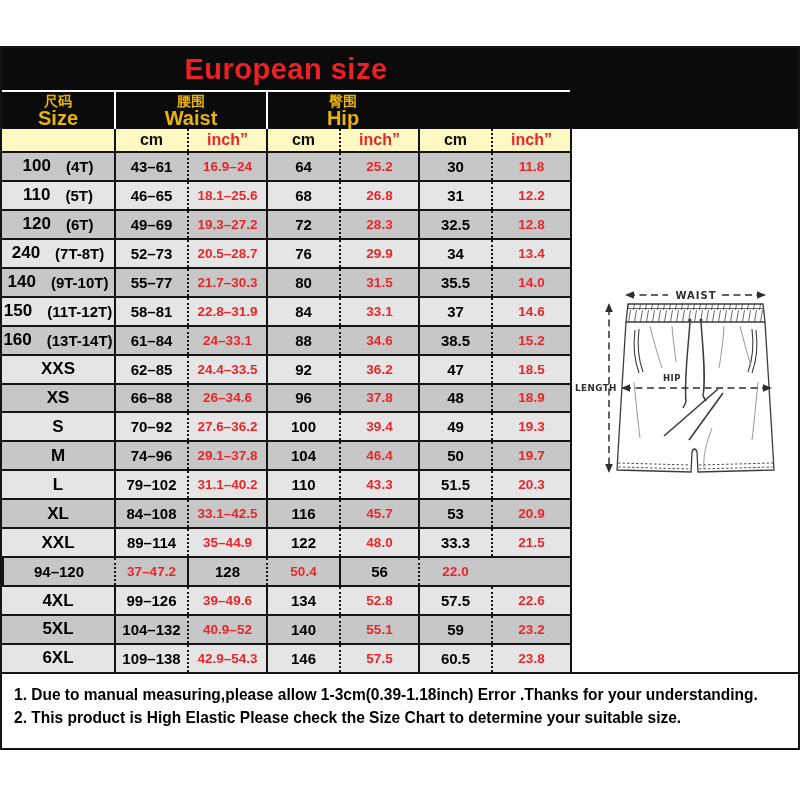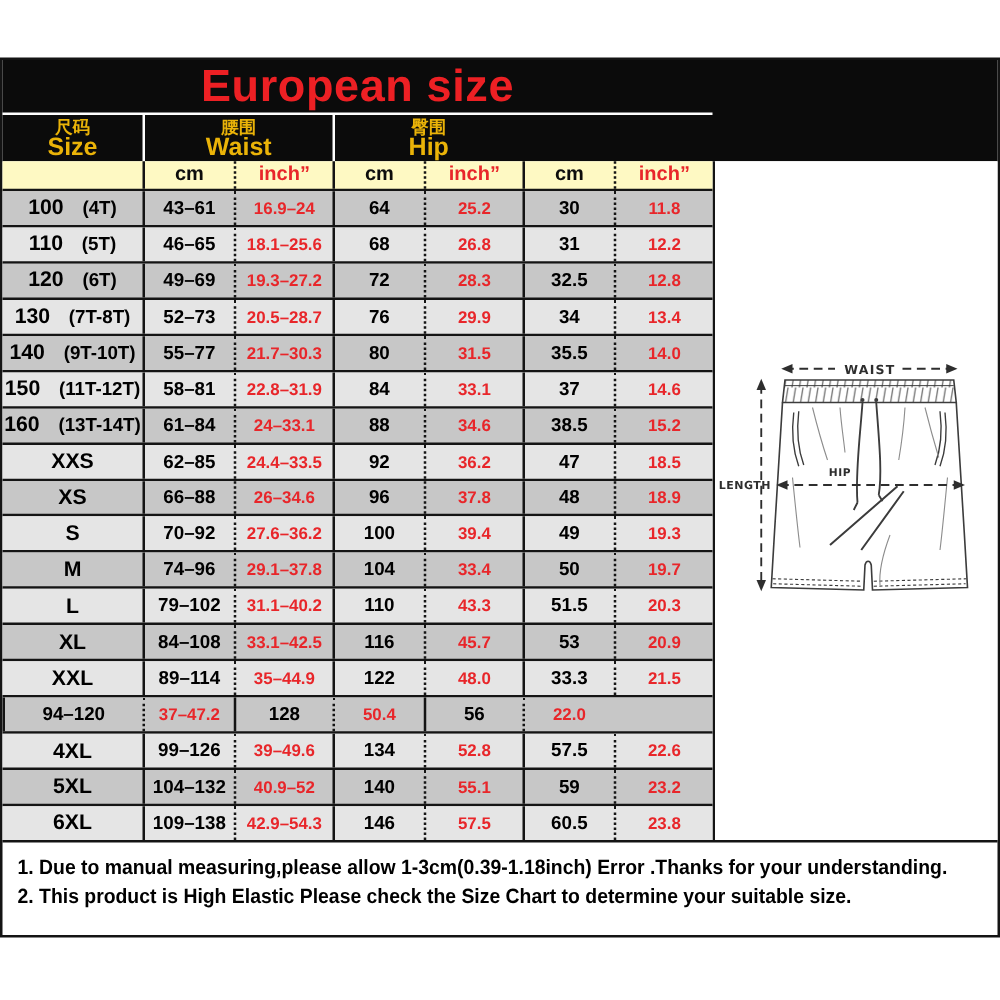--- a/index.html
+++ b/index.html
@@ -9,21 +9,21 @@
     overflow:hidden;
   }
   .frame{
     position:absolute;left:0;top:46px;width:796px;height:700px;
     border:2px solid #141414;display:flex;flex-direction:column;background:#fff;
   }
   
   .band{height:81px;background:#0b0b0b;display:flex;flex:none;}
   .band-left{width:568px;flex:none;display:flex;flex-direction:column;}
   .band-title{height:42px;border-bottom:2px solid #ffffff;display:flex;align-items:center;justify-content:center;}
-  .title-text{color:#ed2024;font-size:36px;letter-spacing:0.5px;}
+  .title-text{color:#ed2024;font-size:29px;letter-spacing:0.5px;}
   .band-cols{flex:1;display:grid;grid-template-columns:112px 152px 152px 152px;}
   .colgroup{display:flex;flex-direction:column;align-items:center;justify-content:center;color:#eab308;line-height:1.02;padding-top:1px;}
   .colgroup.sep{border-left:2px solid #ffffff;}
   .zh{font-size:14px;}
   .en{font-size:20px;}
   
   .main{flex:1;display:flex;min-height:0;}
   .sizetable{width:570px;flex:none;display:flex;flex-direction:column;border-right:2px solid #141414;box-sizing:border-box;}
   .grid7{display:grid;grid-template-columns:112px 73px 79px 73px 79px 73px 79px;}
   .subhead{height:24px;flex:none;background:#fef9c3;border-bottom:2px solid #141414;box-sizing:border-box;text-align:right;}
@@ -124,21 +124,21 @@
     <div class="cell v-cm bl-s">49–69</div>
     <div class="cell v-in bl-d">19.3–27.2</div>
     <div class="cell v-cm bl-s">72</div>
     <div class="cell v-in bl-d">28.3</div>
     <div class="cell v-cm bl-s">32.5</div>
     <div class="cell v-in bl-d">12.8</div>
   </div>
 
   <div class="trow grid7 light">
     <div class="cell size-cell">
-      <span>130</span>
+      <span>240</span>
                 <span class="size-tag">(7T-8T)</span>
     </div>
     <div class="cell v-cm bl-s">52–73</div>
     <div class="cell v-in bl-d">20.5–28.7</div>
     <div class="cell v-cm bl-s">76</div>
     <div class="cell v-in bl-d">29.9</div>
     <div class="cell v-cm bl-s">34</div>
     <div class="cell v-in bl-d">13.4</div>
   </div>
 
@@ -217,21 +217,21 @@
     <div class="cell v-in bl-d">19.3</div>
   </div>
 
   <div class="trow grid7 dark">
     <div class="cell size-cell">
       <span>M</span>
     </div>
     <div class="cell v-cm bl-s">74–96</div>
     <div class="cell v-in bl-d">29.1–37.8</div>
     <div class="cell v-cm bl-s">104</div>
-    <div class="cell v-in bl-d">33.4</div>
+    <div class="cell v-in bl-d">46.4</div>
     <div class="cell v-cm bl-s">50</div>
     <div class="cell v-in bl-d">19.7</div>
   </div>
 
   <div class="trow grid7 light">
     <div class="cell size-cell">
       <span>L</span>
     </div>
     <div class="cell v-cm bl-s">79–102</div>
     <div class="cell v-in bl-d">31.1–40.2</div>

